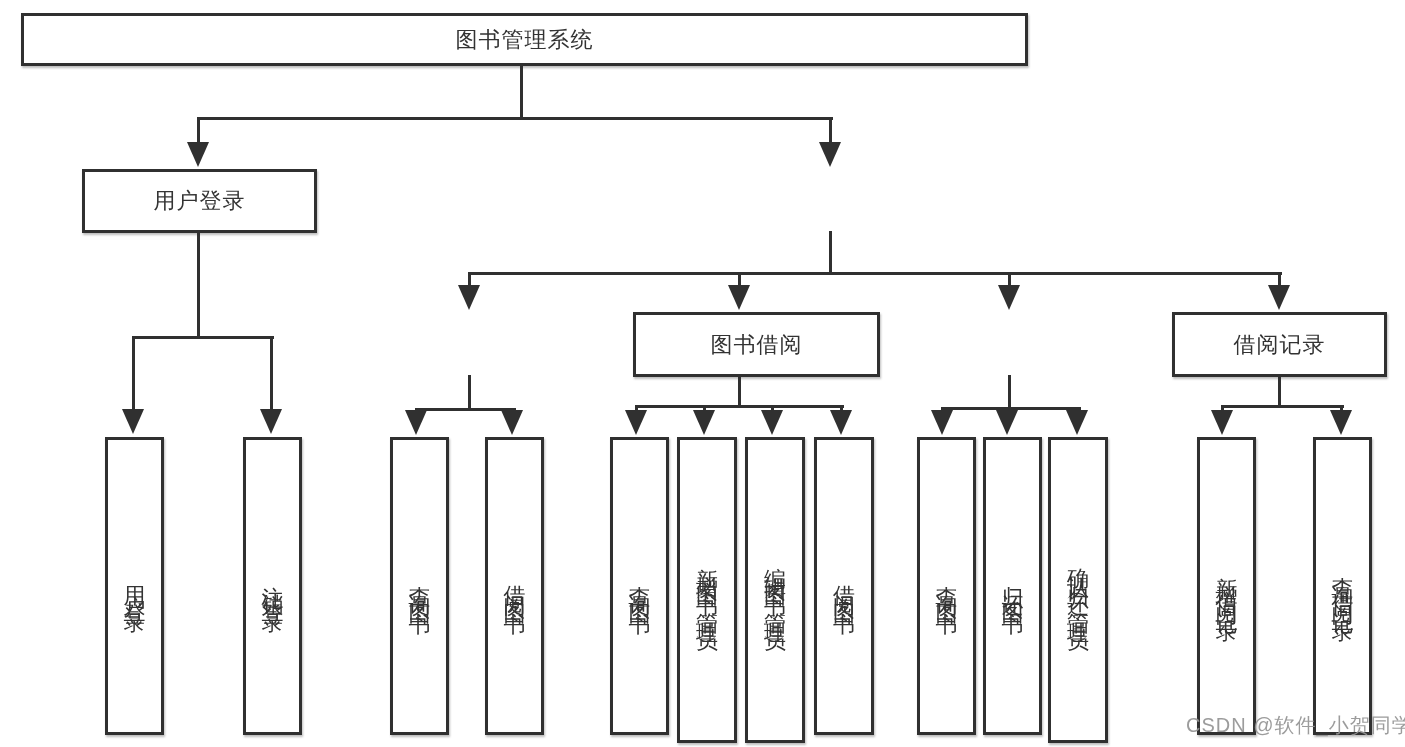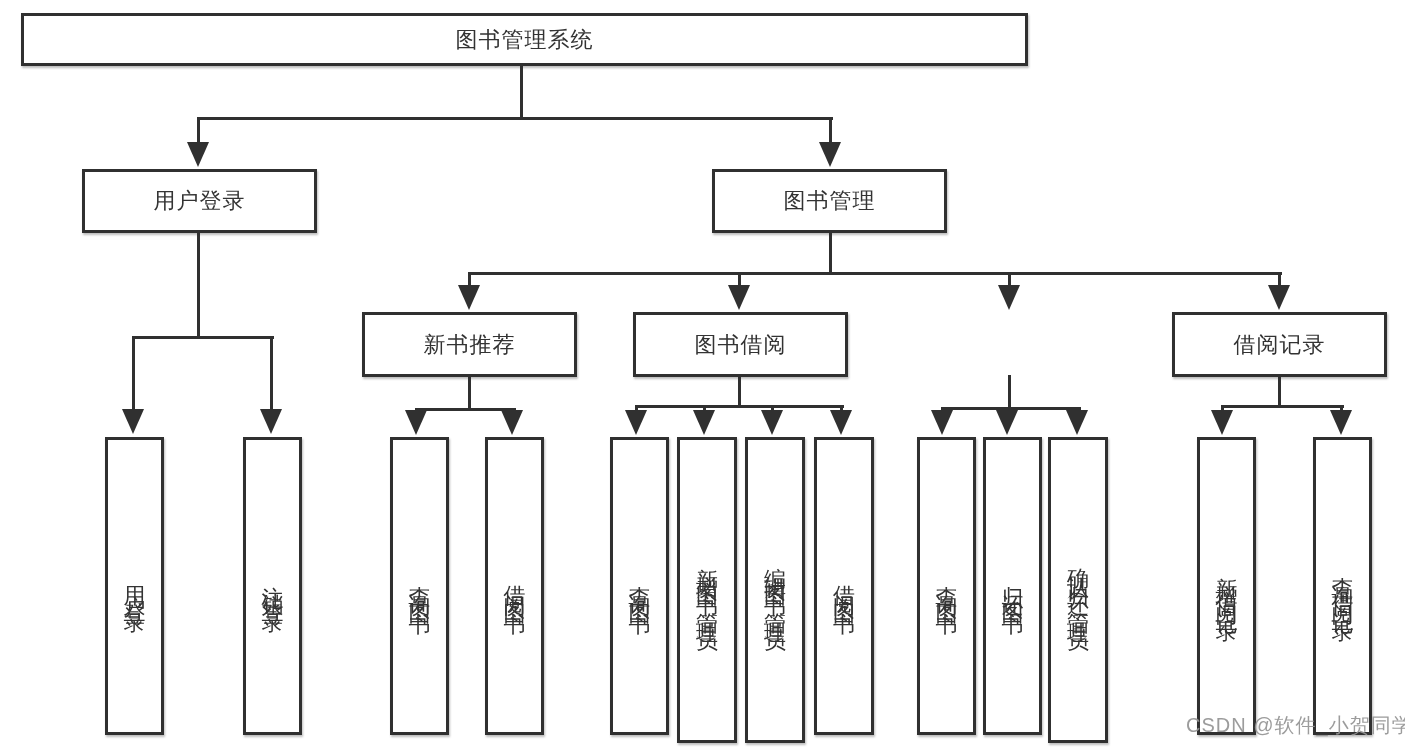--- a/index.html
+++ b/index.html
@@ -51,46 +51,40 @@
   <div class="line" style="left:520px; top:64px; width:3px; height:56px;"></div>
   <div class="line" style="left:197px; top:117px; width:636px; height:3px;"></div>
   <div class="line" style="left:197px; top:117px; width:3px; height:30px;"></div>
   <div class="arrow" style="left:187px; top:142px;"></div>
   <div class="line" style="left:829px; top:117px; width:3px; height:30px;"></div>
   <div class="arrow" style="left:819px; top:142px;"></div>
 
   <div class="hbox" style="left:82px; top:169px; width:235px; height:64px;">
     <span>用户登录</span>
   </div>
-  <div class="hbox" style="left:712px; top:169px; width:235px; height:64px;">
-    <span>图书管理</span>
-  </div>
 
   <div class="line" style="left:197px; top:231px; width:3px; height:108px;"></div>
   <div class="line" style="left:133px; top:336px; width:141px; height:3px;"></div>
   <div class="line" style="left:132px; top:336px; width:3px; height:76px;"></div>
   <div class="arrow" style="left:122px; top:409px;"></div>
   <div class="line" style="left:270px; top:336px; width:3px; height:76px;"></div>
   <div class="arrow" style="left:260px; top:409px;"></div>
 
   <div class="line" style="left:829px; top:231px; width:3px; height:44px;"></div>
   <div class="line" style="left:469px; top:272px; width:813px; height:3px;"></div>
   <div class="line" style="left:468px; top:272px; width:3px; height:16px;"></div>
   <div class="arrow" style="left:458px; top:285px;"></div>
   <div class="line" style="left:738px; top:272px; width:3px; height:16px;"></div>
   <div class="arrow" style="left:728px; top:285px;"></div>
   <div class="line" style="left:1008px; top:272px; width:3px; height:16px;"></div>
   <div class="arrow" style="left:998px; top:285px;"></div>
   <div class="line" style="left:1278px; top:272px; width:3px; height:16px;"></div>
   <div class="arrow" style="left:1268px; top:285px;"></div>
 
-  <div class="hbox" style="left:362px; top:312px; width:215px; height:65px;">
-    <span>新书推荐</span>
-  </div>
-  <div class="hbox" style="left:633px; top:312px; width:215px; height:65px;text-align:center;">
+  <div class="hbox" style="left:633px; top:312px; width:247px; height:65px;text-align:center;">
     <span>图书借阅</span>
   </div>
   <div class="hbox" style="left:1172px; top:312px; width:215px; height:65px;">
     <span>借阅记录</span>
   </div>
 
   <div class="line" style="left:468px; top:375px; width:3px; height:36px;"></div>
   <div class="line" style="left:416px; top:408px; width:100px; height:3px;"></div>
   <div class="line" style="left:415px; top:408px; width:3px; height:8px;"></div>
   <div class="arrow" style="left:405px; top:410px;"></div>

